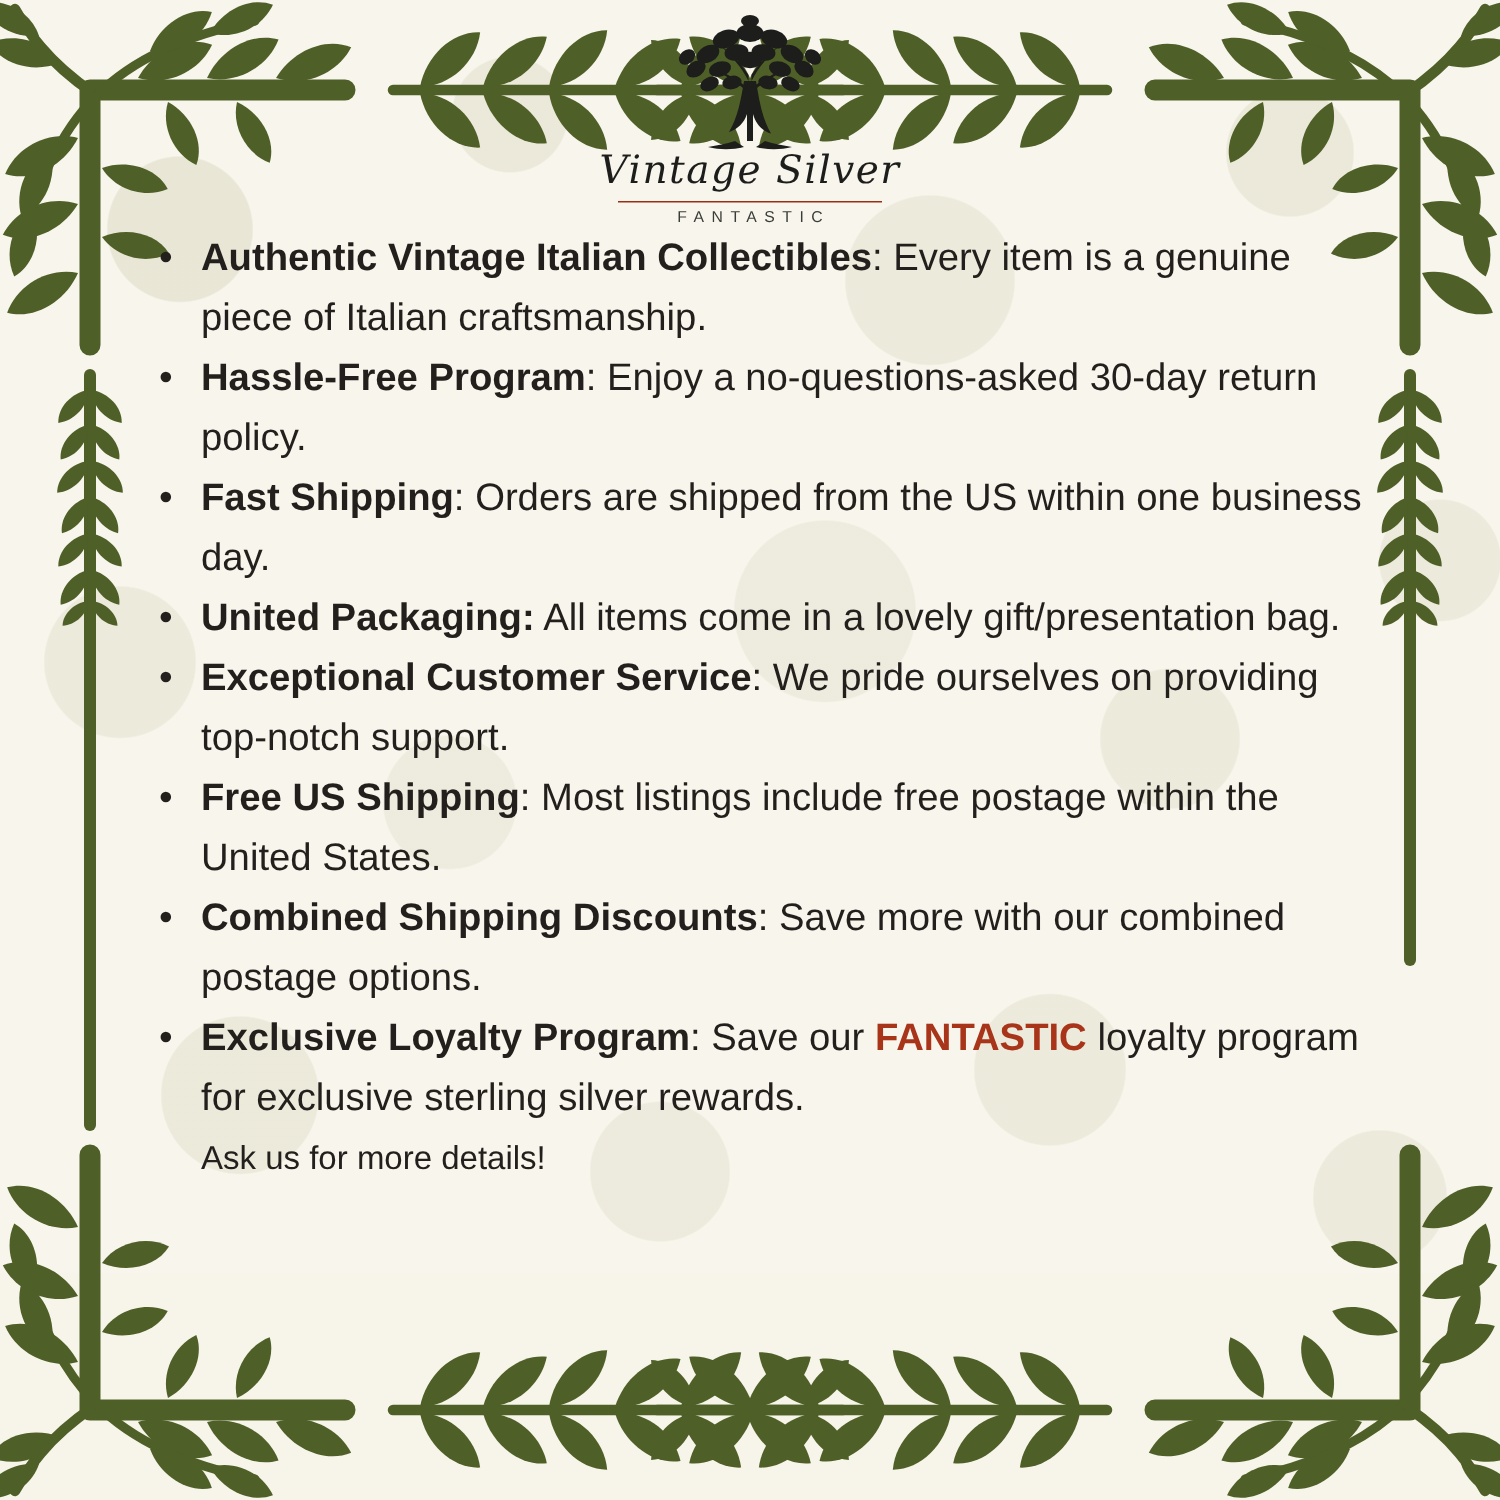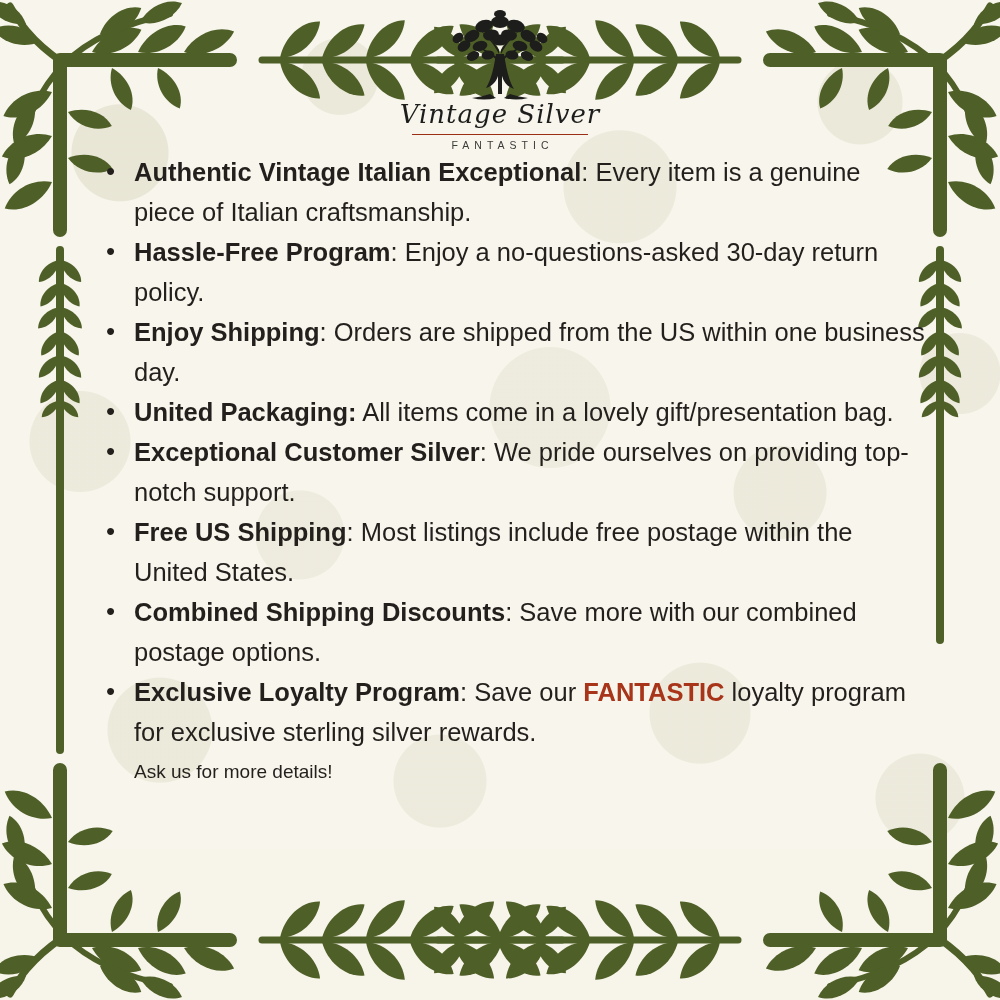--- a/index.html
+++ b/index.html
@@ -107,21 +107,21 @@
   }
   ul.features li b {
     font-weight: bold;
   }
   .fantastic {
     color: #a83419;
     font-weight: bold;
   }
   .closing {
     font-family: "Liberation Sans", sans-serif;
-    font-size: 19px;
+    font-size: 22px;
     line-height: 40px;
     color: #231f1c;
     padding-left: 38px;
     margin: 0;
   }
 </style>
 </head>
 <body>
 
 <div id="page">
@@ -313,25 +313,25 @@
         <ellipse cx="56" cy="6" rx="6" ry="4"></ellipse>
       </g>
     </svg>
     <div class="logo-name">Vintage Silver</div>
     <div class="logo-rule"></div>
     <div class="logo-sub">FANTASTIC</div>
   </div>
 
   <div id="content">
     <ul class="features">
-      <li><b>Authentic Vintage Italian Exceptional</b><span>: </span><span>Every item is a genuine piece of Italian craftsmanship.</span></li>
+      <li><b>Authentic Vintage Italian Collectibles</b><span>: </span><span>Every item is a genuine piece of Italian craftsmanship.</span></li>
       <li><b>Hassle-Free Program</b><span>: </span><span>Enjoy a no-questions-asked 30-day return policy.</span></li>
-      <li><b>Enjoy Shipping</b><span>: </span><span>Orders are shipped from the US within one business day.</span></li>
+      <li><b>Fast Shipping</b><span>: </span><span>Orders are shipped from the US within one business day.</span></li>
       <li><b>United Packaging:</b><span> </span><span>All items come in a lovely gift/presentation bag.</span></li>
-      <li><b>Exceptional Customer Silver</b><span>: </span><span>We pride ourselves on providing top-notch support.</span></li>
+      <li><b>Exceptional Customer Service</b><span>: </span><span>We pride ourselves on providing top-notch support.</span></li>
       <li><b>Free US Shipping</b><span>: </span><span>Most listings include free postage within the United States.</span></li>
       <li><b>Combined Shipping Discounts</b><span>: </span><span>Save more with our combined postage options.</span></li>
       <li><b>Exclusive Loyalty Program</b><span>: </span><span>Save our </span><span class="fantastic">FANTASTIC</span><span> loyalty program for exclusive sterling silver rewards.</span></li>
     </ul>
     <p class="closing">Ask us for more details!</p>
   </div>
 
 </div>
 
 </body></html>

